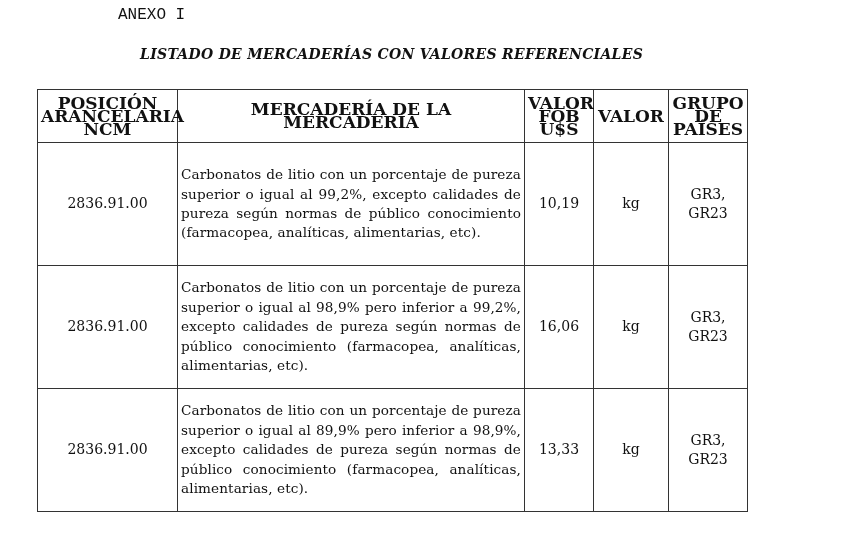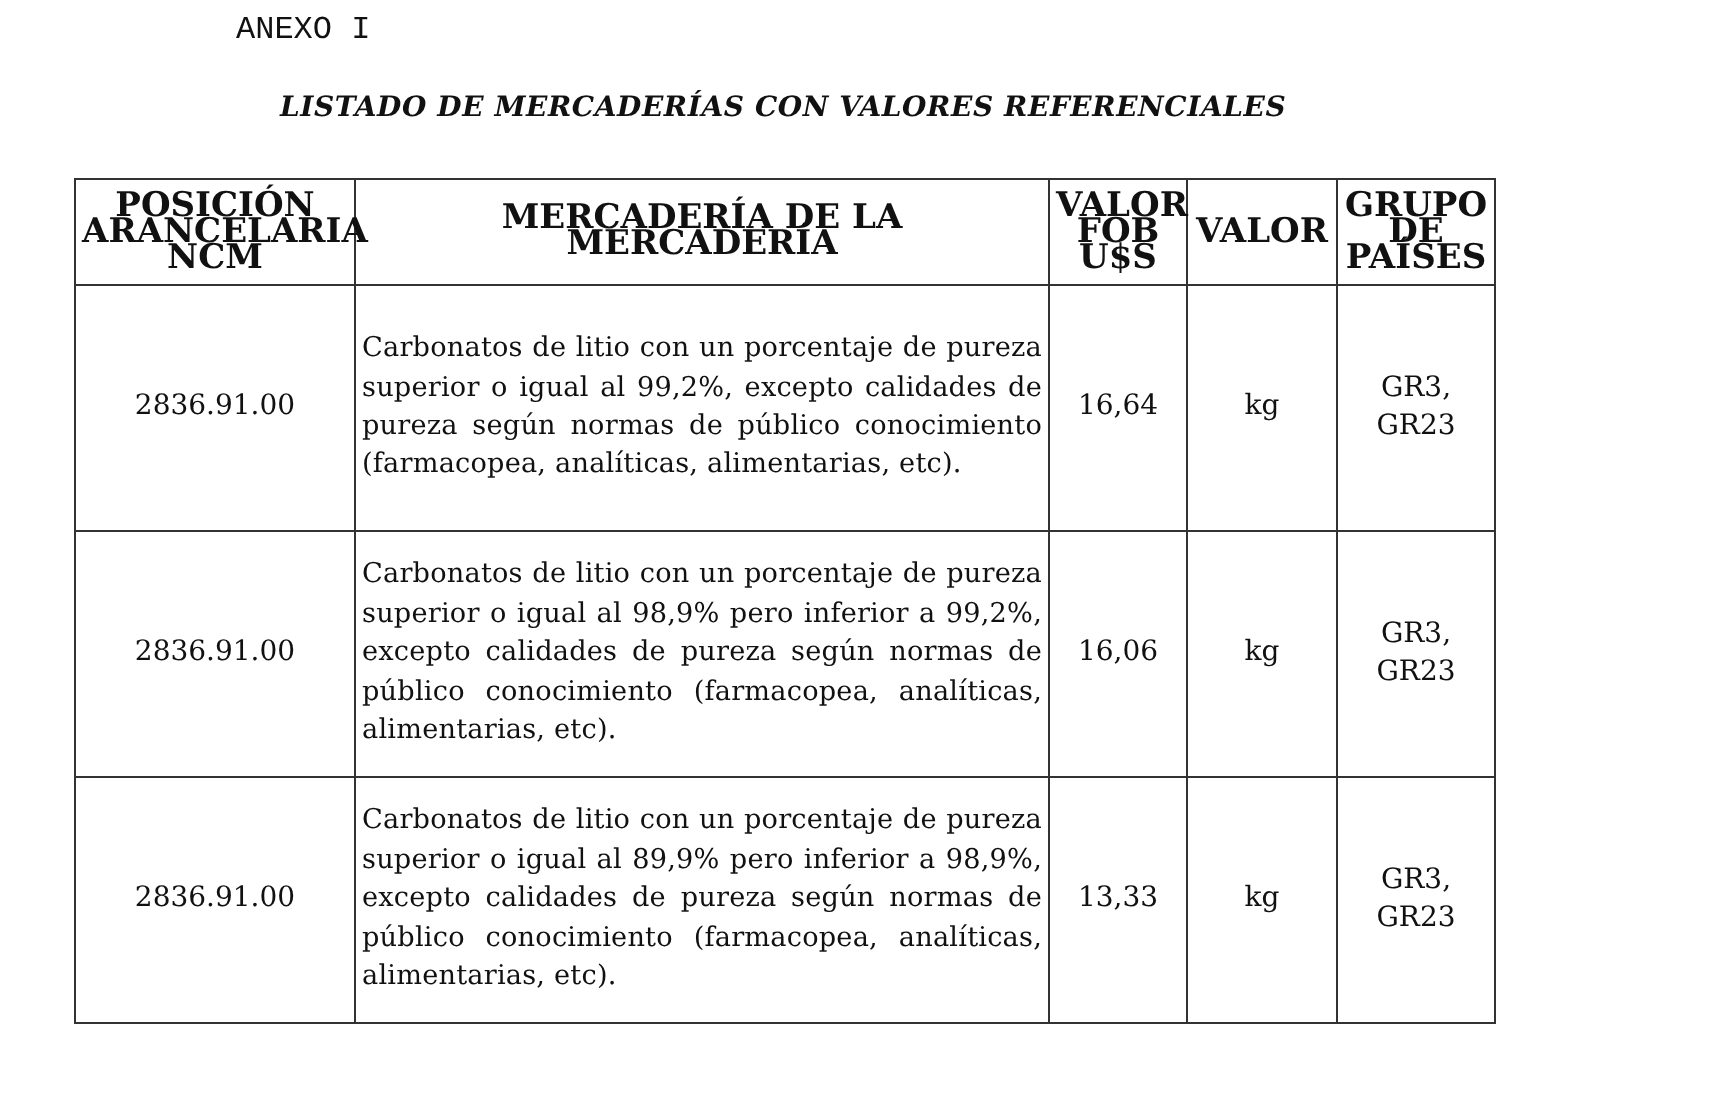--- a/index.html
+++ b/index.html
@@ -89,21 +89,21 @@
         <div>GRUPO</div>
         <div>DE</div>
         <div>PAÍSES</div>
       </th>
     </tr>
   </thead>
   <tbody>
     <tr class="r1">
       <td>2836.91.00</td>
       <td class="desc">Carbonatos de litio con un porcentaje de pureza superior o igual al 99,2%, excepto calidades de pureza según normas de público conocimiento (farmacopea, analíticas, alimentarias, etc).</td>
-      <td>16,64</td>
+      <td>10,19</td>
       <td>kg</td>
       <td>
         <div>GR3,</div>
         <div>GR23</div>
       </td>
     </tr>
     <tr class="r2">
       <td>2836.91.00</td>
       <td class="desc">Carbonatos de litio con un porcentaje de pureza superior o igual al 98,9% pero inferior a 99,2%, excepto calidades de pureza según normas de público conocimiento (farmacopea, analíticas, alimentarias, etc).</td>
       <td>16,06</td>

